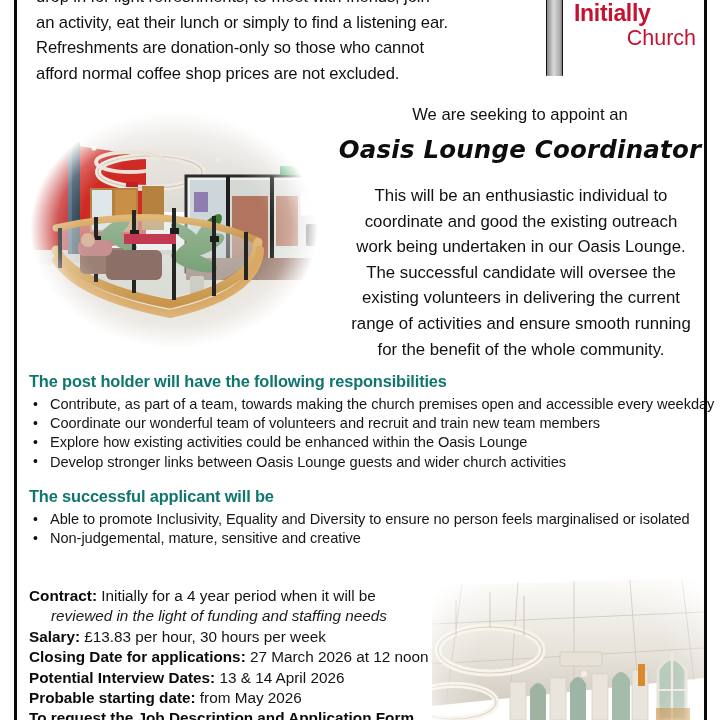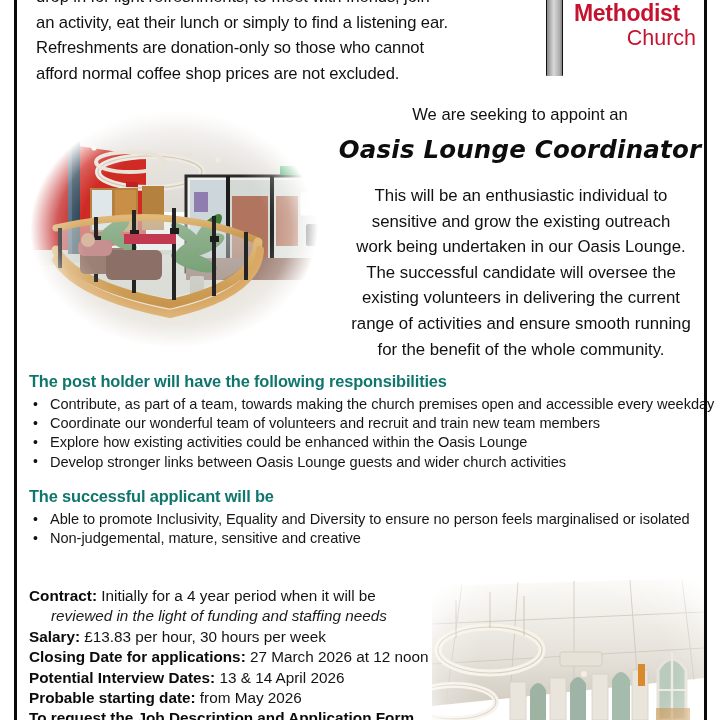--- a/index.html
+++ b/index.html
@@ -254,21 +254,21 @@
     <div>drop in for light refreshments, to meet with friends, join</div>
     <div>an activity, eat their lunch or simply to find a listening ear.</div>
     <div>Refreshments are donation-only so those who cannot</div>
     <div>afford normal coffee shop prices are not excluded.</div>
   </div>
 
   <div class="logo">
     <div class="logo-bar"></div>
     <div class="logo-text">
       <div class="logo-line logo-stortford">Stortford</div>
-      <div class="logo-line logo-methodist">Methodist</div>
+      <div class="logo-line logo-methodist">Initially</div>
       <div class="logo-line logo-church">Church</div>
     </div>
   </div>
 
   <div class="photo-main">
     <div class="inner">
       <svg width="312" height="258" viewBox="0 0 312 258" preserveAspectRatio="none">
         <defs>
           <linearGradient id="ceilG" x1="0" y1="0" x2="0" y2="1">
             <stop offset="0%" stop-color="#f4f2ef"></stop>
@@ -376,21 +376,21 @@
         <circle cx="70" cy="140" r="7" fill="#d9b8a2"></circle>
       </svg>
     </div>
   </div>
 
   <div class="seeking">We are seeking to appoint an</div>
   <div class="job-title">Oasis Lounge Coordinator</div>
 
   <div class="role-desc">
     <div>This will be an enthusiastic individual to</div>
-    <div>sensitive and grow the existing outreach</div>
+    <div>coordinate and good the existing outreach</div>
     <div>work being undertaken in our Oasis Lounge.</div>
     <div>The successful candidate will oversee the</div>
     <div>existing volunteers in delivering the current</div>
     <div>range of activities and ensure smooth running</div>
     <div>for the benefit of the whole community.</div>
   </div>
 
   <div id="responsibilities">
     <div class="section-head">The post holder will have the following responsibilities</div>
     <ul class="bullets">

